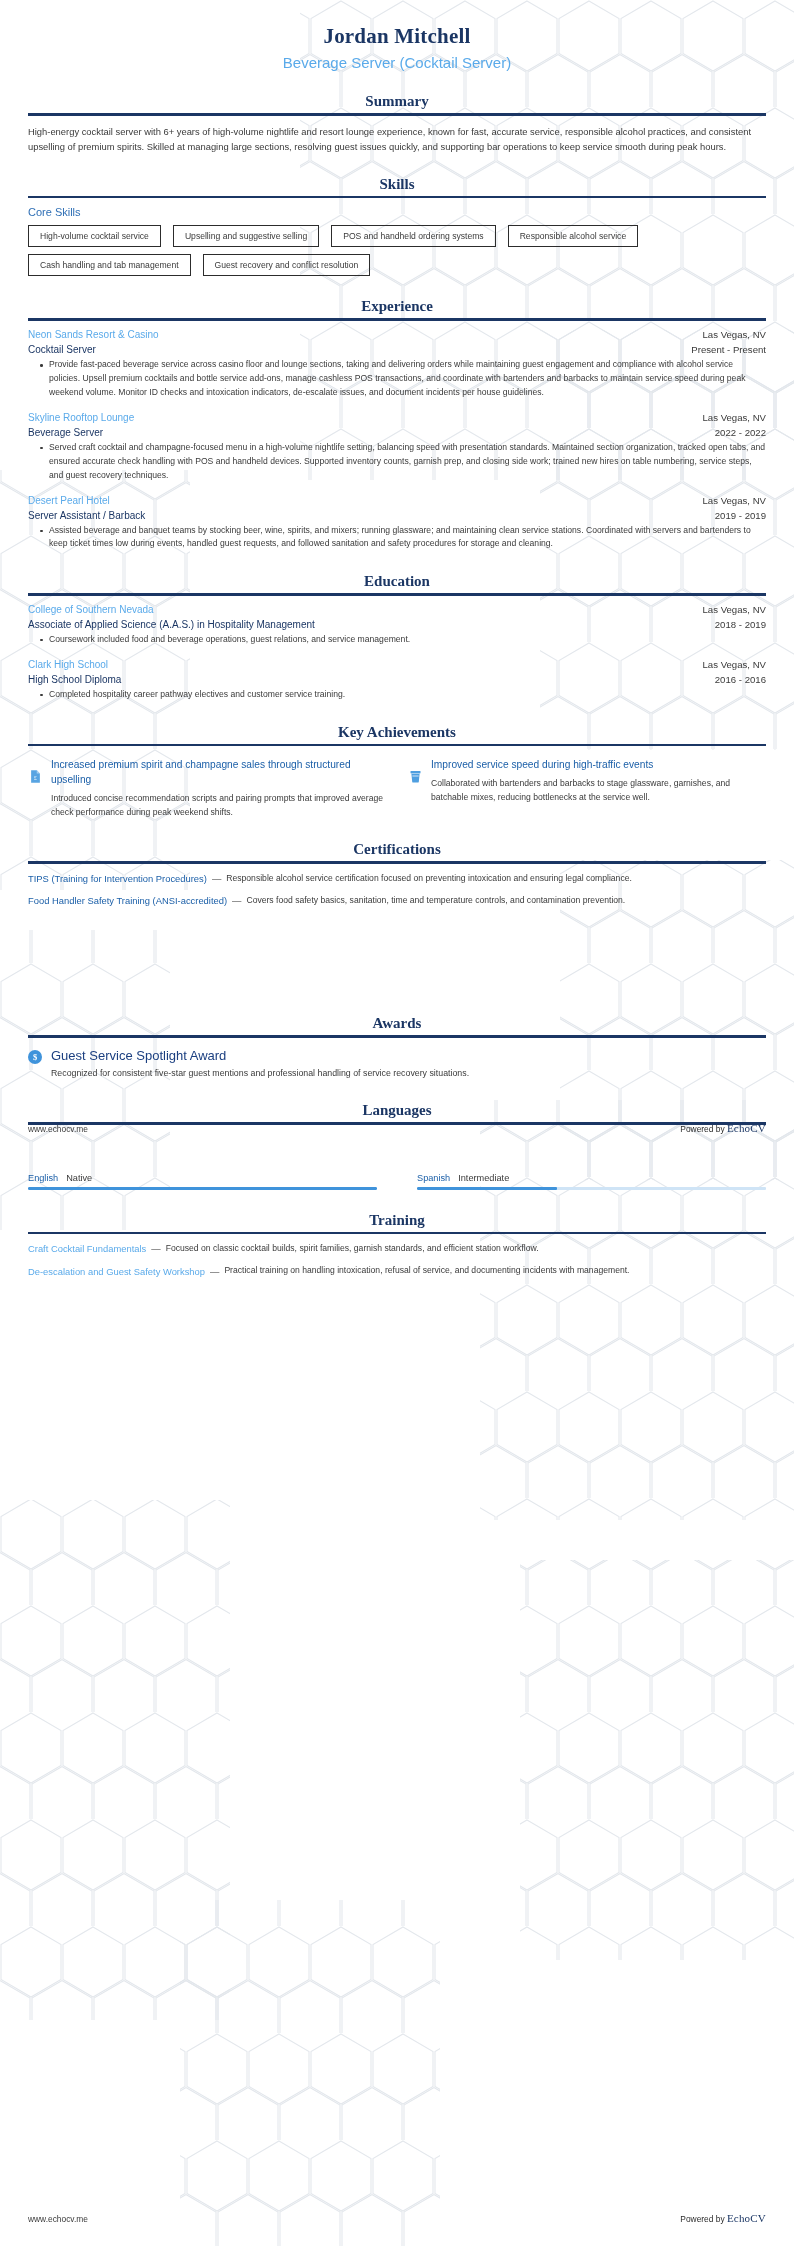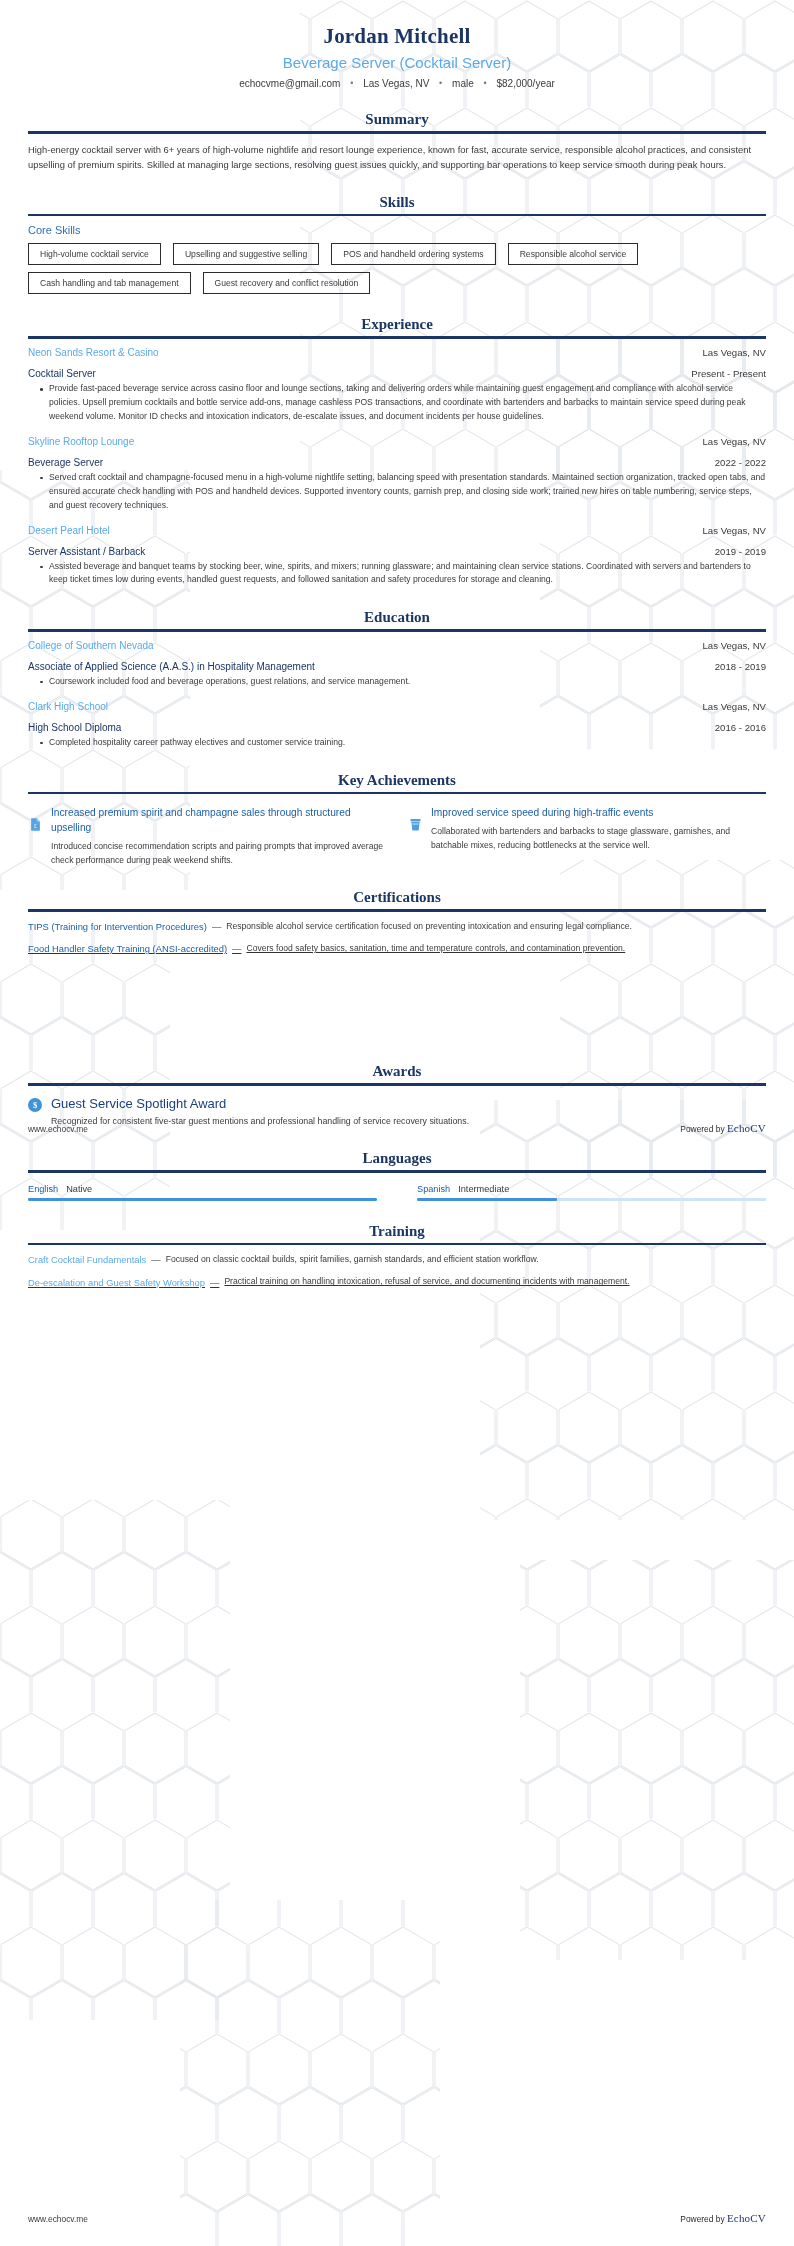--- a/index.html
+++ b/index.html
@@ -112,21 +112,21 @@
   }
   .entry-place {
     font-size: 9.6px;
     color: #3a3a3a;
     white-space: nowrap;
     padding-left: 12px;
   }
   .entry-role {
     font-size: 10px;
     color: #1b3664;
-    margin-top: 10px;
+    margin-top: 4px;
   }
   .entry-dates {
     font-size: 9.6px;
     color: #3a3a3a;
     white-space: nowrap;
     padding-left: 12px;
     margin-top: 2px;
   }
   .bullets { margin-top: 3px; padding-left: 12px; }
   .bullet {
@@ -179,21 +179,21 @@
     line-height: 1.6;
     margin-top: 4px;
   }
 
   
   .def-row {
     display: flex;
     align-items: flex-start;
     margin-bottom: 9px;
   }
-  .def-row:last-child { margin-bottom: 0; text-decoration: underline; }
+  .def-row:last-child { margin-bottom: 0; }
   .def-term {
     font-size: 9.4px;
     color: #1b5fa8;
     white-space: nowrap;
     flex: 0 0 auto;
     align-self: center;
   }
   .def-dash {
     flex: 0 0 auto;
     color: #555;
@@ -227,21 +227,21 @@
     color: #1b3f80;
   }
   .award-desc {
     font-size: 8.8px;
     color: #3a3a3a;
     line-height: 1.62;
     margin-top: 3px;
   }
 
   
-  .lang-grid { display: flex; gap: 40px; padding-top: 3px; }
+  .lang-grid { display: flex; gap: 40px; padding-top: 3px; margin-top: 37px; }
   .lang-item { width: 50%; }
   .lang-head { display: flex; align-items: baseline; gap: 8px; }
   .lang-name { font-size: 9.2px; color: #1b5fa8; }
   .lang-level { font-size: 9.2px; color: #3a3a3a; }
   .lang-bar {
     margin-top: 4px;
     height: 3px;
     background: #cfe4f6;
     width: 100%;
     border-radius: 1px;
@@ -303,29 +303,20 @@
       <rect x="520" y="1560" width="300" height="400" fill="url(#hexpat)"></rect>
       <rect x="180" y="1900" width="260" height="360" fill="url(#hexpat)"></rect>
     </g>
   </svg>
 
   <div class="content">
 
     <div class="header">
       <div class="cand-name">Jordan Mitchell</div>
       <div class="cand-title">Beverage Server (Cocktail Server)</div>
-      <div class="cand-contact">
-        <span>echocvme@gmail.com</span>
-        <span class="sep">•</span>
-        <span>Las Vegas, NV</span>
-        <span class="sep">•</span>
-        <span>male</span>
-        <span class="sep">•</span>
-        <span>$82,000/year</span>
-      </div>
     </div>
 
     <div class="section">
       <div class="section-title">Summary</div>
       <div class="section-rule"></div>
       <div class="section-body">
         <div class="summary-text">High-energy cocktail server with 6+ years of high-volume nightlife and resort lounge experience, known for fast, accurate service, responsible alcohol practices, and consistent upselling of premium spirits. Skilled at managing large sections, resolving guest issues quickly, and supporting bar operations to keep service smooth during peak hours.</div>
       </div>
     </div>
 

